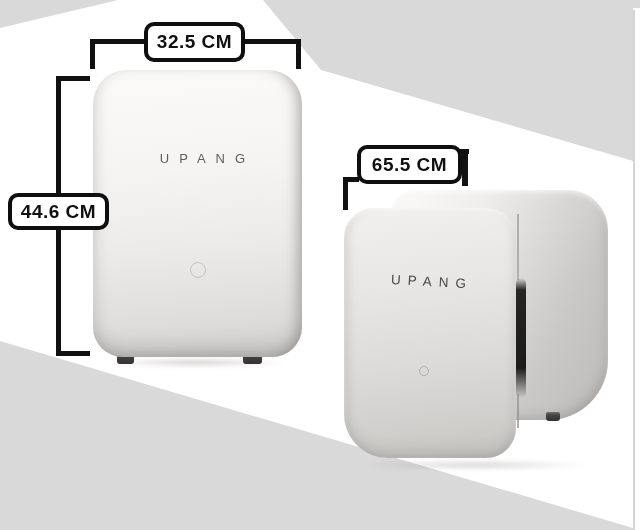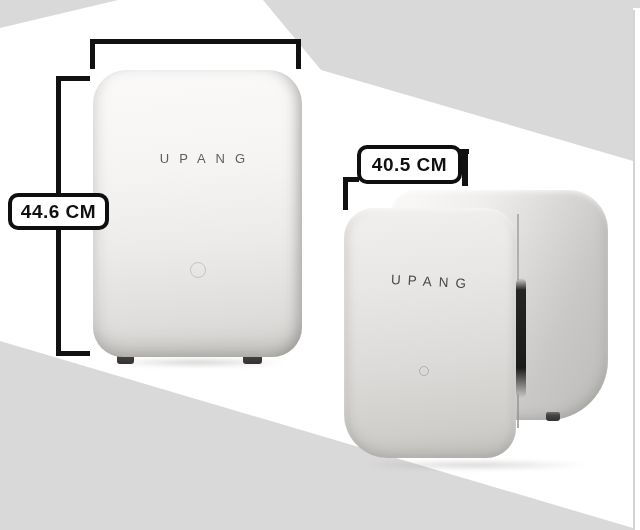--- a/index.html
+++ b/index.html
@@ -113,25 +113,26 @@
     <div id="right-brand" class="brand">UPANG</div>
     <div id="right-dot" class="power-ring"></div>
   </div>
 
   <div id="photo-edge-strip"></div>
   <div id="photo-edge-line"></div>
 
   <div class="dim" style="left:90px;top:39px;width:211px;height:5px;"></div>
   <div class="dim" style="left:90px;top:39px;width:5px;height:30px;"></div>
   <div class="dim" style="left:296px;top:39px;width:5px;height:30px;"></div>
+  <div class="dim-box" style="left:144px;top:22px;width:101px;height:40px;">32.5 CM</div>
 
   <div class="dim" style="left:56px;top:76px;width:5px;height:280px;"></div>
   <div class="dim" style="left:56px;top:76px;width:34px;height:5px;"></div>
   <div class="dim" style="left:56px;top:351px;width:34px;height:5px;"></div>
   <div class="dim-box" style="left:8px;top:193px;width:101px;height:37px;">44.6 CM</div>
 
   <div class="dim" style="left:343px;top:177px;width:16px;height:5px;"></div>
   <div class="dim" style="left:343px;top:177px;width:5px;height:33px;"></div>
   <div class="dim" style="left:459px;top:149px;width:10px;height:5px;"></div>
   <div class="dim" style="left:462px;top:149px;width:6px;height:37px;"></div>
-  <div class="dim-box" style="left:357px;top:145px;width:105px;height:39px;">40.5 CM</div>
+  <div class="dim-box" style="left:357px;top:145px;width:105px;height:39px;">65.5 CM</div>
 
 </div>
 
 </body></html>

